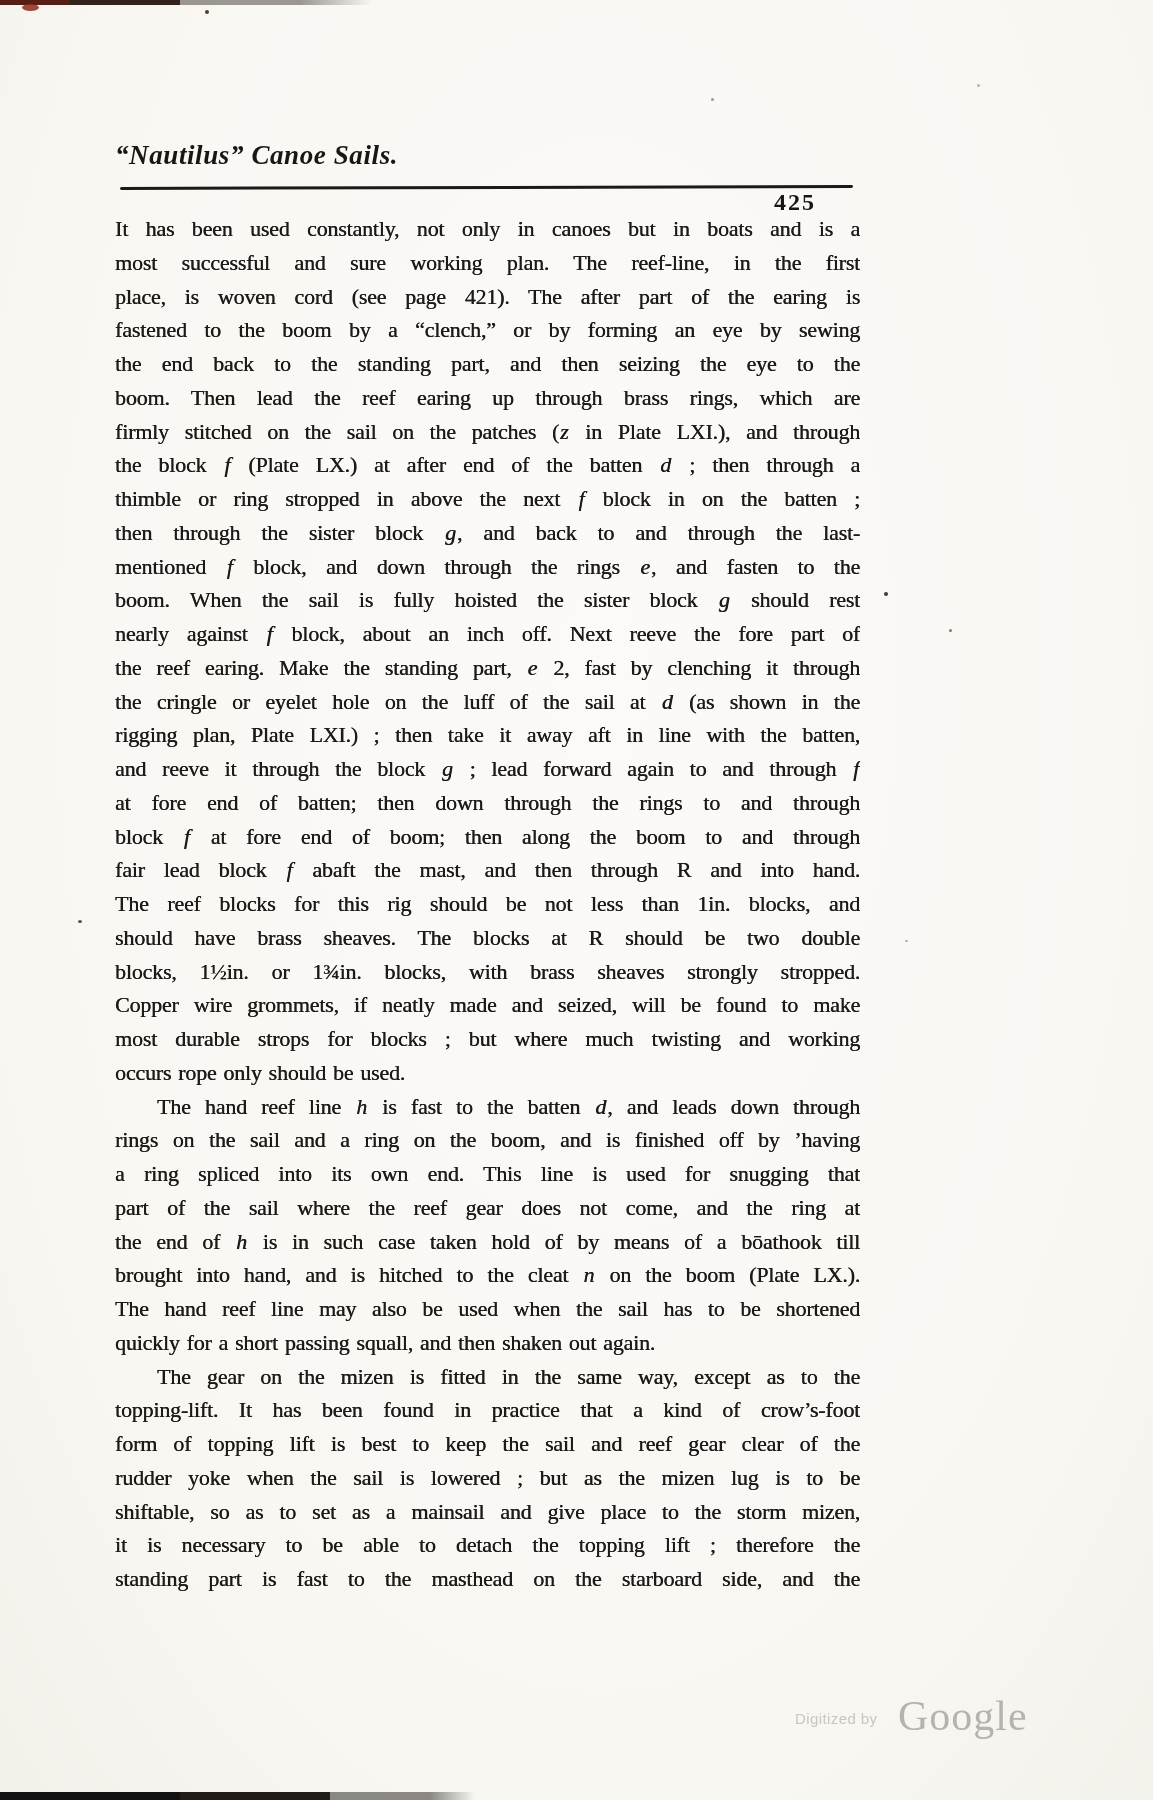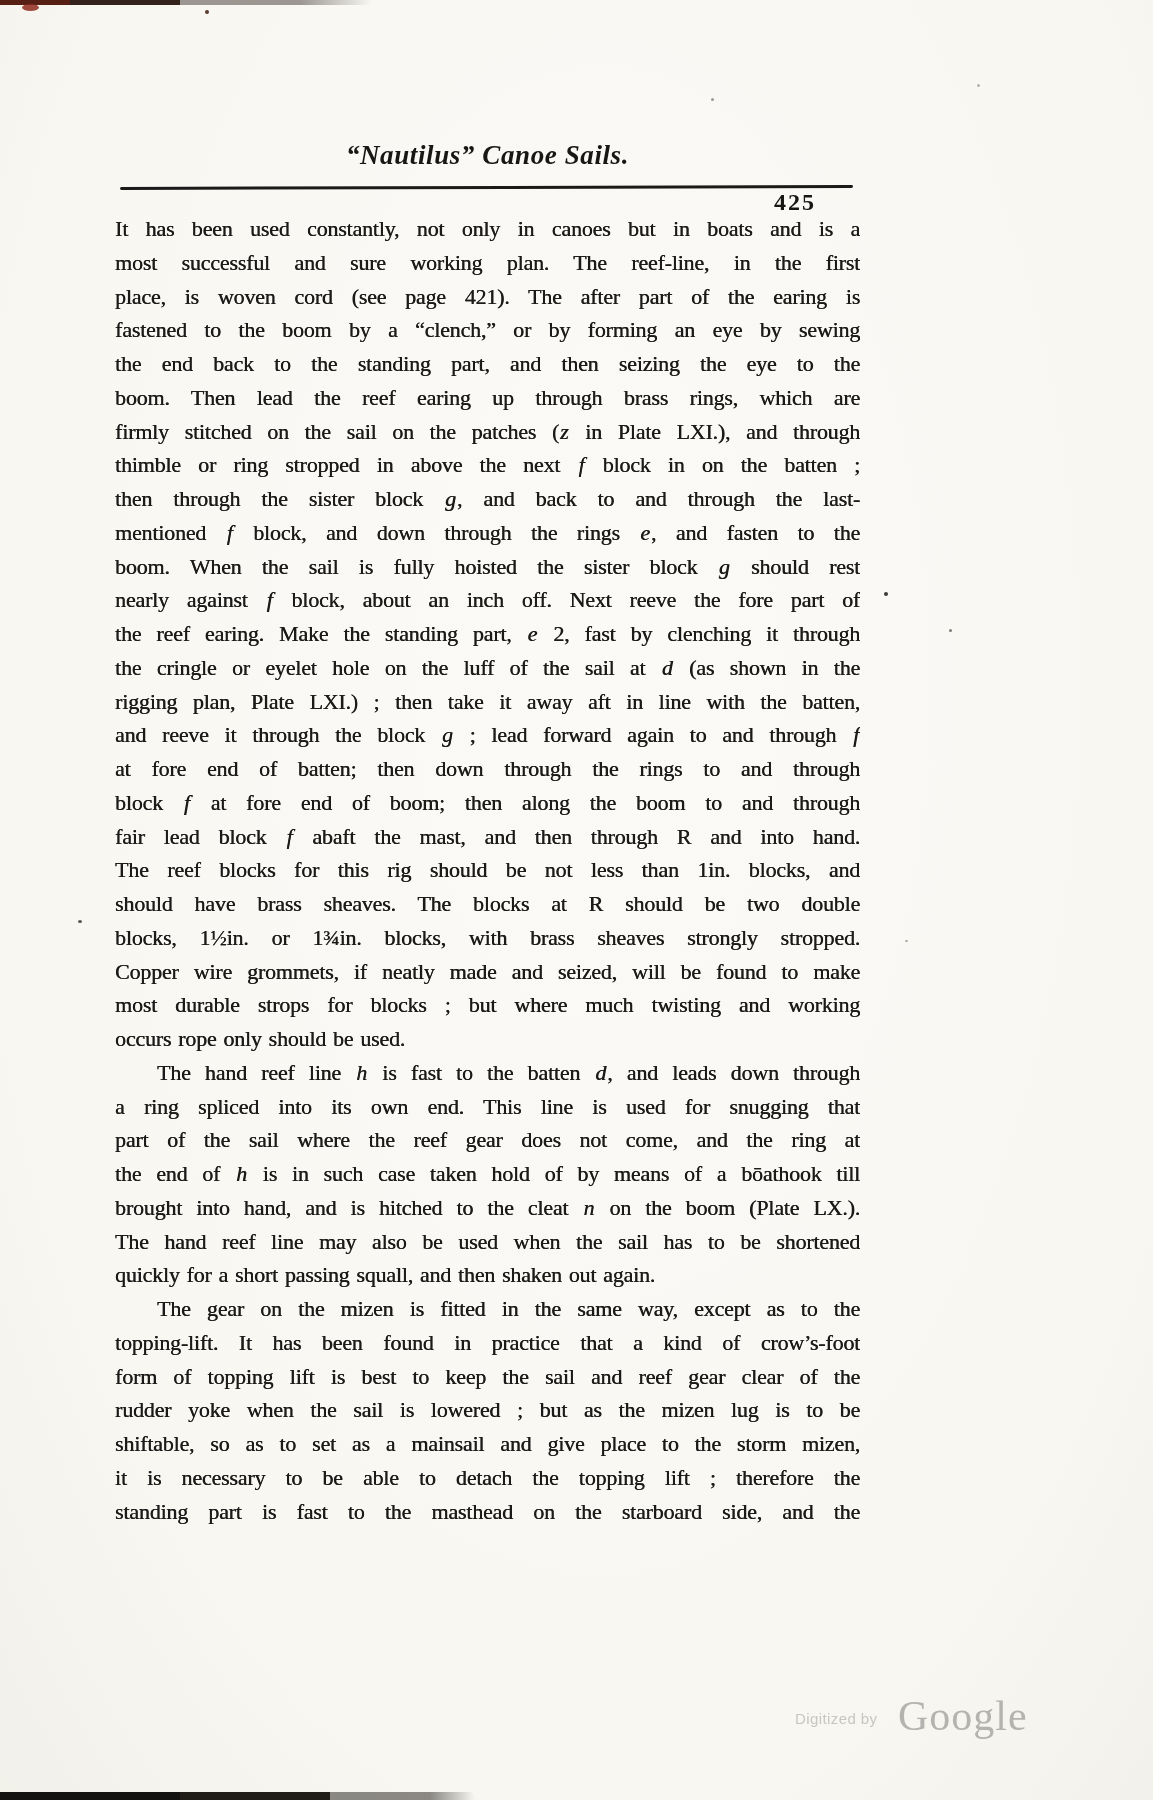--- a/index.html
+++ b/index.html
@@ -15,21 +15,21 @@
     background:var(--paper);
     position:relative;overflow:hidden;
   }
   .page{
     position:absolute;inset:0;
     background:radial-gradient(ellipse at 52% 38%, #fbfaf7 0%, #f8f7f2 70%, #f1f0e9 100%);
   }
   
   .running-head{position:absolute;left:115px;top:138px;width:745px;height:36px;}
   .head-title{
-    position:absolute;left:0;right:0;text-align:center;
+    position:absolute;left:0;right:0;
     font-style:italic;font-weight:bold;font-size:27px;line-height:34px;
     color:#181715;letter-spacing:.6px;
   }
   .page-number{
     position:absolute;right:44px;top:2px;
     font-weight:bold;font-size:24px;line-height:32px;letter-spacing:2px;color:#171614;margin-top:46px;
   }
   .head-rule{
     position:absolute;left:120px;top:186px;width:733px;height:3px;
     background:linear-gradient(to right,#1a1917 0 10px,rgba(26,25,23,.25) 10px 16px,#16514 0,#191816 16px 96%,rgba(25,24,22,.55) 96%);
@@ -94,20 +94,21 @@
   <main class="text-block">
     <section class="para">
 
     <div class="line">It has been used constantly, not only in canoes but in boats and is a</div>
         <div class="line">most successful and sure working plan. The reef-line, in the first</div>
         <div class="line">place, is woven cord (see page 421). The after part of the earing is</div>
         <div class="line">fastened to the boom by a “clench,” or by forming an eye by sewing</div>
         <div class="line">the end back to the standing part, and then seizing the eye to the</div>
         <div class="line">boom. Then lead the reef earing up through brass rings, which are</div>
         <div class="line">firmly stitched on the sail on the patches (<i>z</i> in Plate LXI.), and through</div>
+        <div class="line">the block <i>f</i> (Plate LX.) at after end of the batten <i>d</i> ; then through a</div>
         <div class="line">thimble or ring stropped in above the next <i>f</i> block in on the batten ;</div>
         <div class="line">then through the sister block <i>g</i>, and back to and through the last-</div>
         <div class="line">mentioned <i>f</i> block, and down through the rings <i>e</i>, and fasten to the</div>
         <div class="line">boom. When the sail is fully hoisted the sister block <i>g</i> should rest</div>
         <div class="line">nearly against <i>f</i> block, about an inch off. Next reeve the fore part of</div>
         <div class="line">the reef earing. Make the standing part, <i>e</i> 2, fast by clenching it through</div>
         <div class="line">the cringle or eyelet hole on the luff of the sail at <i>d</i> (as shown in the</div>
         <div class="line">rigging plan, Plate LXI.) ; then take it away aft in line with the batten,</div>
         <div class="line">and reeve it through the block <i>g</i> ; lead forward again to and through <i>f</i></div>
         <div class="line">at fore end of batten; then down through the rings to and through</div>
@@ -116,20 +117,21 @@
         <div class="line">The reef blocks for this rig should be not less than 1in. blocks, and</div>
         <div class="line">should have brass sheaves. The blocks at R should be two double</div>
         <div class="line">blocks, 1½in. or 1¾in. blocks, with brass sheaves strongly stropped.</div>
         <div class="line">Copper wire grommets, if neatly made and seized, will be found to make</div>
         <div class="line">most durable strops for blocks ; but where much twisting and working</div>
         <div class="line">occurs rope only should be used.</div>
       </section>
     <section class="para indent">
 
     <div class="line">The hand reef line <i>h</i> is fast to the batten <i>d</i>, and leads down through</div>
+        <div class="line">rings on the sail and a ring on the boom, and is finished off by ’having</div>
         <div class="line">a ring spliced into its own end. This line is used for snugging that</div>
         <div class="line">part of the sail where the reef gear does not come, and the ring at</div>
         <div class="line">the end of <i>h</i> is in such case taken hold of by means of a bōathook till</div>
         <div class="line">brought into hand, and is hitched to the cleat <i>n</i> on the boom (Plate LX.).</div>
         <div class="line">The hand reef line may also be used when the sail has to be shortened</div>
         <div class="line">quickly for a short passing squall, and then shaken out again.</div>
       </section>
     <section class="para indent continues">
 
     <div class="line">The gear on the mizen is fitted in the same way, except as to the</div>

